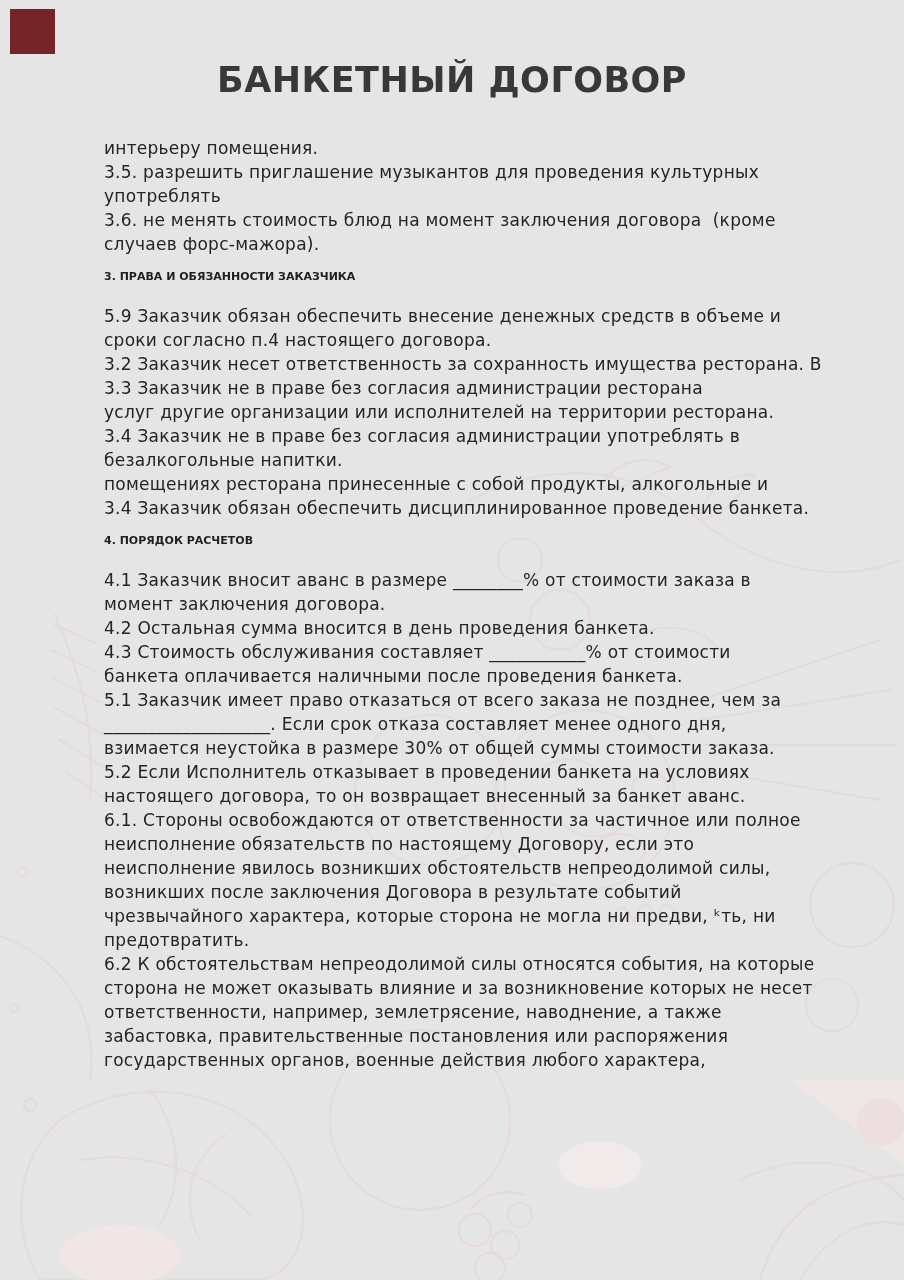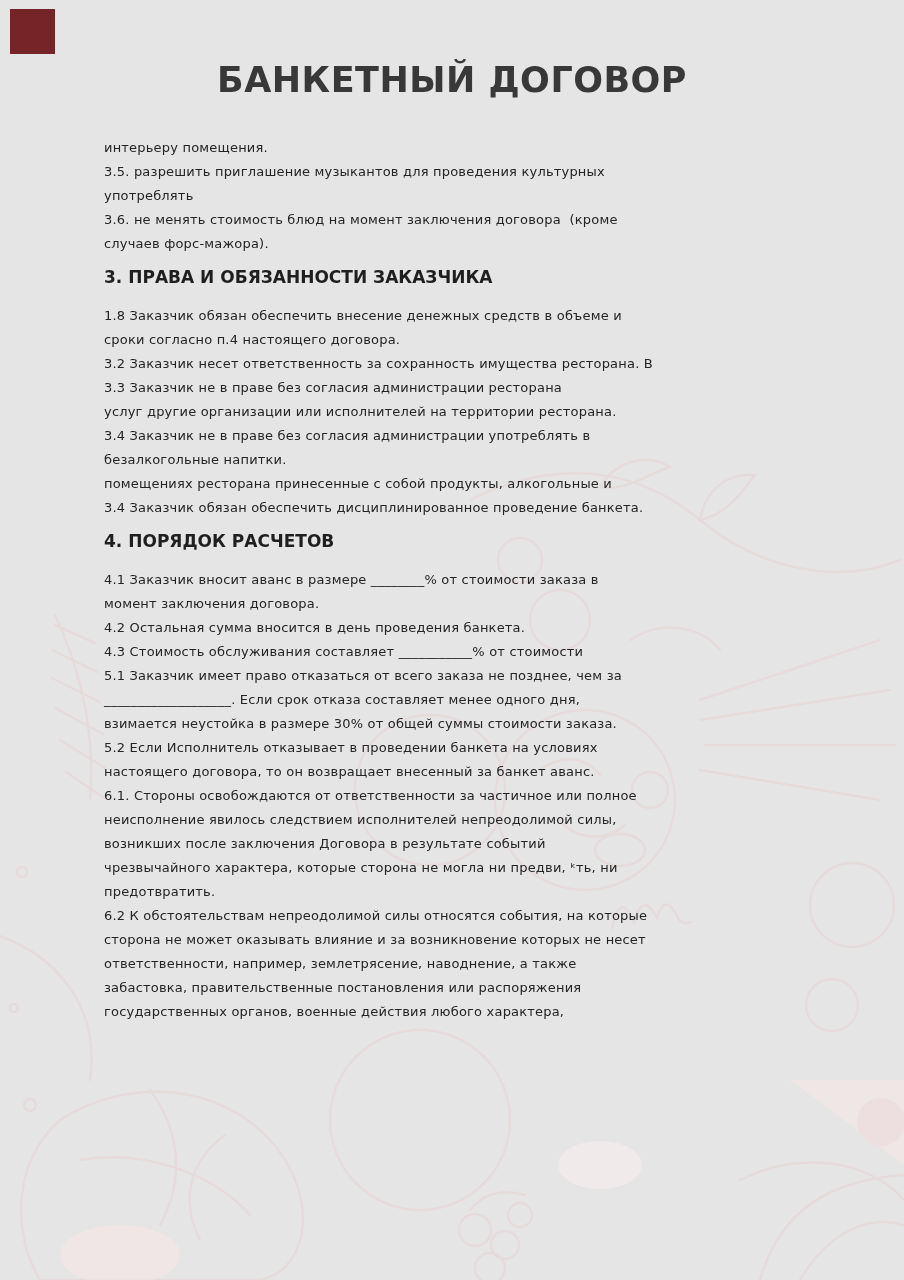--- a/index.html
+++ b/index.html
@@ -21,25 +21,25 @@
     margin:0;text-align:center;
     font-size:35px;font-weight:bold;color:#383838;
     letter-spacing:0.5px;
     z-index:1;
   }
   .content{
     position:absolute;top:136px;left:104px;width:712px;
     z-index:1;
   }
   .line{
-    font-size:13px;line-height:24px;letter-spacing:0.015em;
+    font-size:17px;line-height:24px;letter-spacing:0.015em;
     white-space:pre;color:#242424;
   }
   .heading{
-    font-size:17px;font-weight:bold;line-height:24px;
+    font-size:11px;font-weight:bold;line-height:24px;
     margin:9px 0 15px 0;color:#1f1f1f;white-space:pre;
   }
   .para{margin:0;}
 </style>
 </head>
 <body>
 
 <div class="page">
 
   <svg class="watermark" width="904" height="1280" viewBox="0 0 904 1280" xmlns="http://www.w3.org/2000/svg">
@@ -98,47 +98,49 @@
   <div class="content">
       <div class="para">
         <div class="line">интерьеру помещения.</div>
         <div class="line">3.5. разрешить приглашение музыкантов для проведения культурных</div>
         <div class="line">употреблять</div>
         <div class="line">3.6. не менять стоимость блюд на момент заключения договора  (кроме</div>
         <div class="line">случаев форс-мажора).</div>
       </div>
       <div class="heading">3. ПРАВА И ОБЯЗАННОСТИ ЗАКАЗЧИКА</div>
       <div class="para">
-        <div class="line">1.8 Заказчик обязан обеспечить внесение денежных средств в объеме и</div>
+        <div class="line">5.9 Заказчик обязан обеспечить внесение денежных средств в объеме и</div>
         <div class="line">сроки согласно п.4 настоящего договора.</div>
         <div class="line">3.2 Заказчик несет ответственность за сохранность имущества ресторана. В</div>
         <div class="line">3.3 Заказчик не в праве без согласия администрации ресторана</div>
         <div class="line">услуг другие организации или исполнителей на территории ресторана.</div>
         <div class="line">3.4 Заказчик не в праве без согласия администрации употреблять в</div>
         <div class="line">безалкогольные напитки.</div>
         <div class="line">помещениях ресторана принесенные с собой продукты, алкогольные и</div>
         <div class="line">3.4 Заказчик обязан обеспечить дисциплинированное проведение банкета.</div>
       </div>
       <div class="heading">4. ПОРЯДОК РАСЧЕТОВ</div>
       <div class="para">
         <div class="line">4.1 Заказчик вносит аванс в размере ________% от стоимости заказа в</div>
         <div class="line">момент заключения договора.</div>
         <div class="line">4.2 Остальная сумма вносится в день проведения банкета.</div>
         <div class="line">4.3 Стоимость обслуживания составляет ___________% от стоимости</div>
+        <div class="line">банкета оплачивается наличными после проведения банкета.</div>
       </div>
       <div class="para">
         <div class="line">5.1 Заказчик имеет право отказаться от всего заказа не позднее, чем за</div>
         <div class="line">___________________. Если срок отказа составляет менее одного дня,</div>
         <div class="line">взимается неустойка в размере 30% от общей суммы стоимости заказа.</div>
         <div class="line">5.2 Если Исполнитель отказывает в проведении банкета на условиях</div>
         <div class="line">настоящего договора, то он возвращает внесенный за банкет аванс.</div>
       </div>
       <div class="para">
         <div class="line">6.1. Стороны освобождаются от ответственности за частичное или полное</div>
-        <div class="line">неисполнение явилось следствием исполнителей непреодолимой силы,</div>
+        <div class="line">неисполнение обязательств по настоящему Договору, если это</div>
+        <div class="line">неисполнение явилось возникших обстоятельств непреодолимой силы,</div>
         <div class="line">возникших после заключения Договора в результате событий</div>
         <div class="line">чрезвычайного характера, которые сторона не могла ни предви, ᵏть, ни</div>
         <div class="line">предотвратить.</div>
         <div class="line">6.2 К обстоятельствам непреодолимой силы относятся события, на которые</div>
         <div class="line">сторона не может оказывать влияние и за возникновение которых не несет</div>
         <div class="line">ответственности, например, землетрясение, наводнение, а также</div>
         <div class="line">забастовка, правительственные постановления или распоряжения</div>
         <div class="line">государственных органов, военные действия любого характера,</div>
       </div>
     </div>

